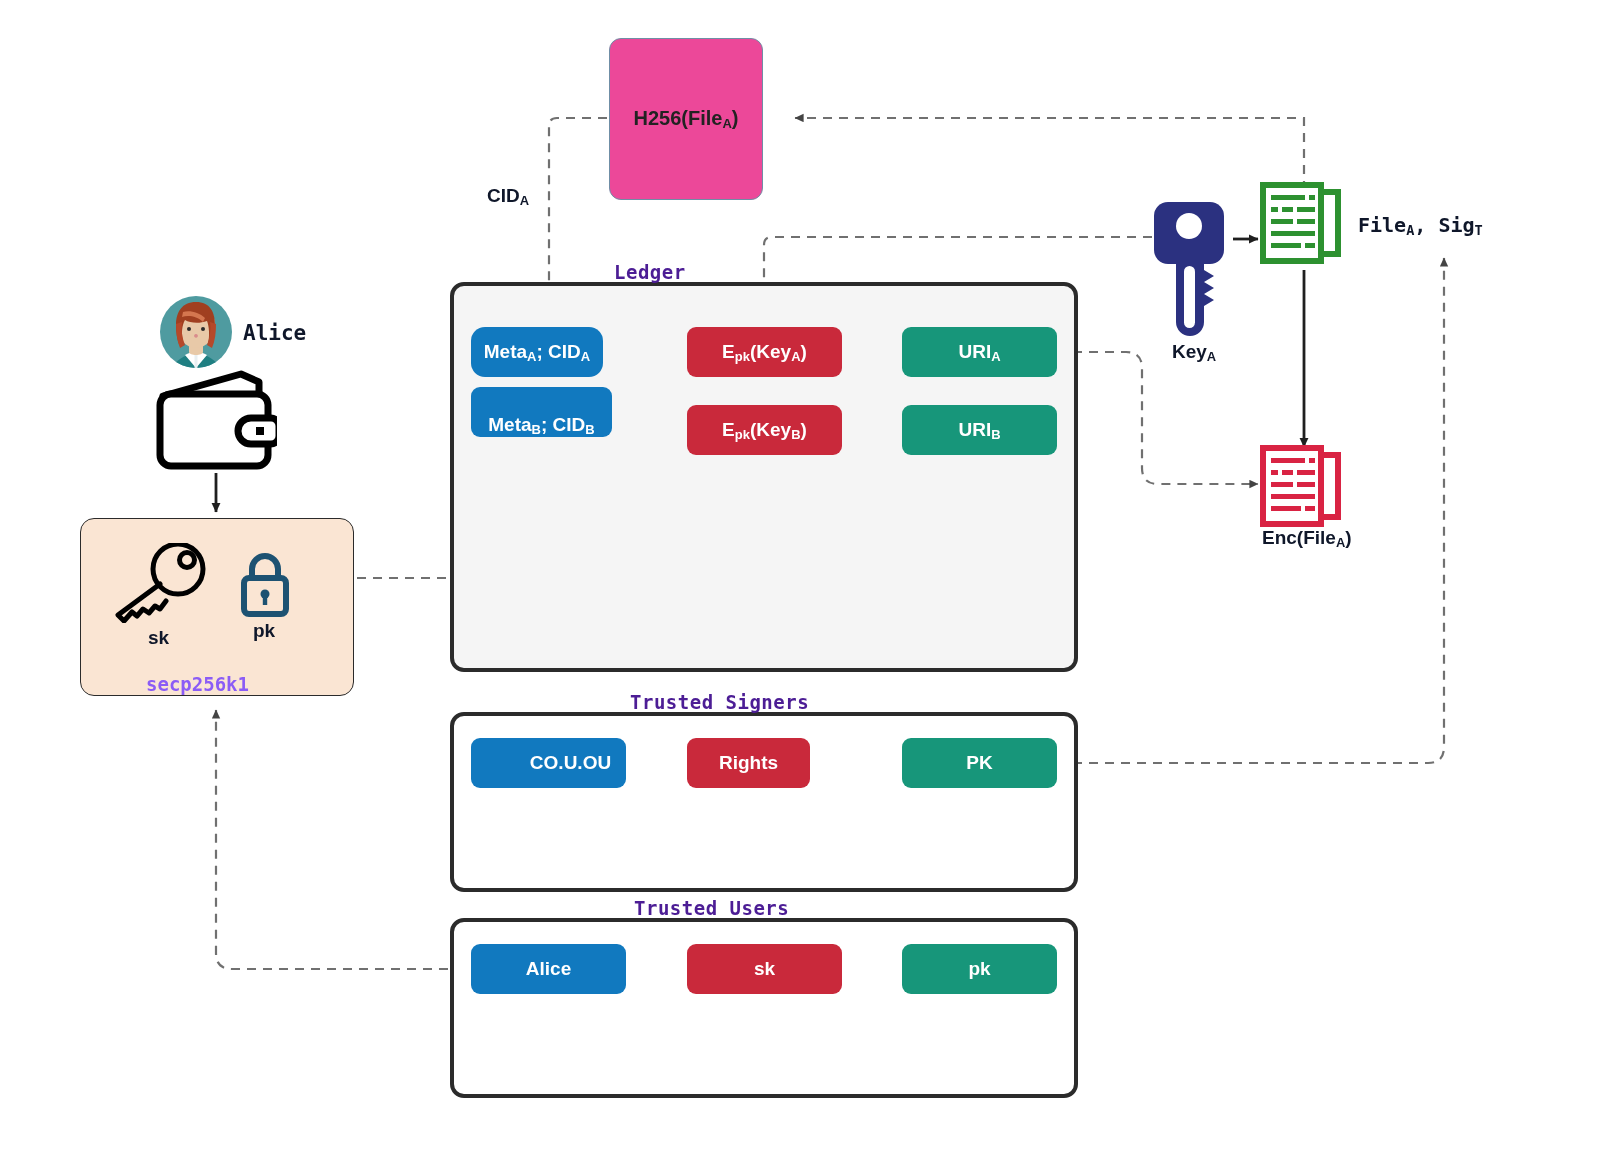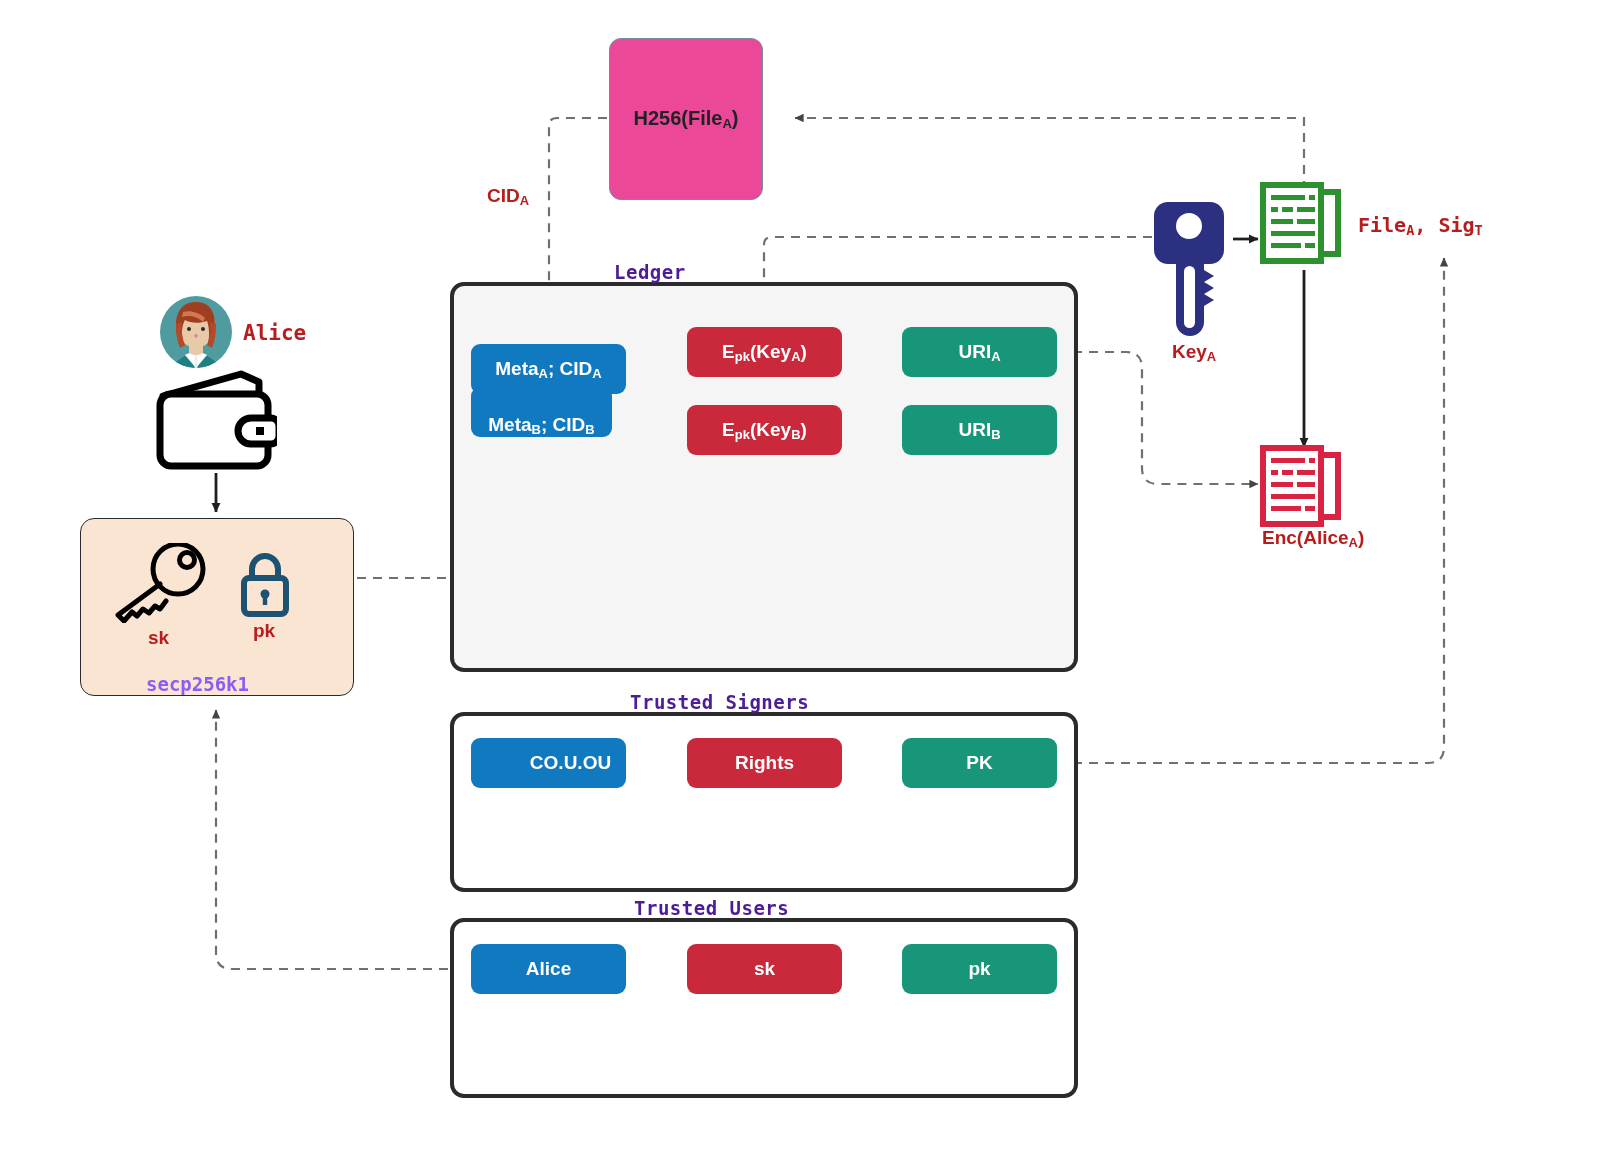--- a/index.html
+++ b/index.html
@@ -30,21 +30,21 @@
       display:flex;align-items:center;justify-content:center;color:#222;
       font-size:20px;font-weight:700;}
   .hashbox sub{font-size:13px;vertical-align:-3px;}
 
   
   .secp{position:absolute;background:#fae5d3;border:1.4px solid #2b2b2b;border-radius:14px;}
   .secp-label{position:absolute;font-family:"DejaVu Sans Mono","Liberation Mono",monospace;
       font-size:19px;font-weight:700;color:#8b5cf6;}
 
   
-  .txt{position:absolute;white-space:nowrap;color:#b91c1c;}
+  .txt{position:absolute;white-space:nowrap;color:#0f172a;}
   .txt.mono{font-family:"DejaVu Sans Mono","Liberation Mono",monospace;font-weight:700;}
   .txt.sans{font-family:"Liberation Sans",sans-serif;font-weight:700;}
   .txt sub{font-size:.68em;vertical-align:-3px;}
 </style>
 </head>
 <body>
 
 <div id="stage">
 
   <svg class="layer">
@@ -146,21 +146,21 @@
     <circle cx="25" cy="42" r="4.5" fill="#1d5272"></circle>
     <rect x="22.8" y="44" width="4.4" height="9" fill="#1d5272"></rect>
   </svg>
   <div class="txt sans" style="left:253px;top:620px;font-size:19px;">pk</div>
 
   <div class="secp-label" style="left:146px;top:673px;">secp256k1</div>
 
   <div class="panel ledger" style="left:450px;top:282px;width:628px;height:390px;"></div>
   <div class="panel-title" style="left:614px;top:261px;">Ledger</div>
 
-  <div class="node blue" style="left:471px;top:344px;width:155px;height:50px;">
+  <div class="node blue" style="left:471px;top:327px;width:132px;height:50px;border-radius:14px;">
     <span><span>Meta</span><sub>A</sub><span>; CID</span><sub>A</sub></span>
   </div>
   <div class="node red" style="left:687px;top:327px;width:155px;height:50px;">
     <span><span>E</span><sub>pk</sub><span>(Key</span><sub>A</sub><span>)</span></span>
   </div>
   <div class="node teal" style="left:902px;top:327px;width:155px;height:50px;">
     <span><span>URI</span><sub>A</sub></span>
   </div>
 
   <div class="node blue" style="left:471px;top:387px;width:141px;height:50px;align-items:flex-end;">
@@ -170,21 +170,21 @@
     <span><span>E</span><sub>pk</sub><span>(Key</span><sub>B</sub><span>)</span></span>
   </div>
   <div class="node teal" style="left:902px;top:405px;width:155px;height:50px;">
     <span><span>URI</span><sub>B</sub></span>
   </div>
 
   <div class="panel plain" style="left:450px;top:712px;width:628px;height:180px;"></div>
   <div class="panel-title" style="left:630px;top:691px;">Trusted Signers</div>
 
   <div class="node blue" style="left:471px;top:738px;width:155px;height:50px;padding-left:44px;">CO.U.OU</div>
-  <div class="node red" style="left:687px;top:738px;width:155px;height:50px;">Rights</div>
+  <div class="node red" style="left:687px;top:738px;width:123px;height:50px;">Rights</div>
   <div class="node teal" style="left:902px;top:738px;width:155px;height:50px;">PK</div>
 
   <div class="panel plain" style="left:450px;top:918px;width:628px;height:180px;"></div>
   <div class="panel-title" style="left:634px;top:897px;">Trusted Users</div>
 
   <div class="node blue" style="left:471px;top:944px;width:155px;height:50px;">Alice</div>
   <div class="node red" style="left:687px;top:944px;width:155px;height:50px;">sk</div>
   <div class="node teal" style="left:902px;top:944px;width:155px;height:50px;">pk</div>
 
   <svg class="abs" style="left:1152px;top:200px;" width="82" height="138" viewBox="0 0 82 138">
@@ -229,16 +229,16 @@
         <rect x="24" y="25" width="11" height="5"></rect>
         <rect x="39" y="25" width="18" height="5"></rect>
       <rect x="13" y="37" width="22" height="5"></rect>
         <rect x="39" y="37" width="18" height="5"></rect>
       <rect x="13" y="49" width="44" height="5"></rect>
       <rect x="13" y="61" width="30" height="5"></rect>
         <rect x="47" y="61" width="10" height="5"></rect>
     </g>
   </svg>
   <div class="txt sans" style="left:1262px;top:527px;font-size:19px;">
-    <span>Enc(Alice</span><sub>A</sub><span>)</span>
+    <span>Enc(File</span><sub>A</sub><span>)</span>
   </div>
 
 </div>
 
 </body></html>

